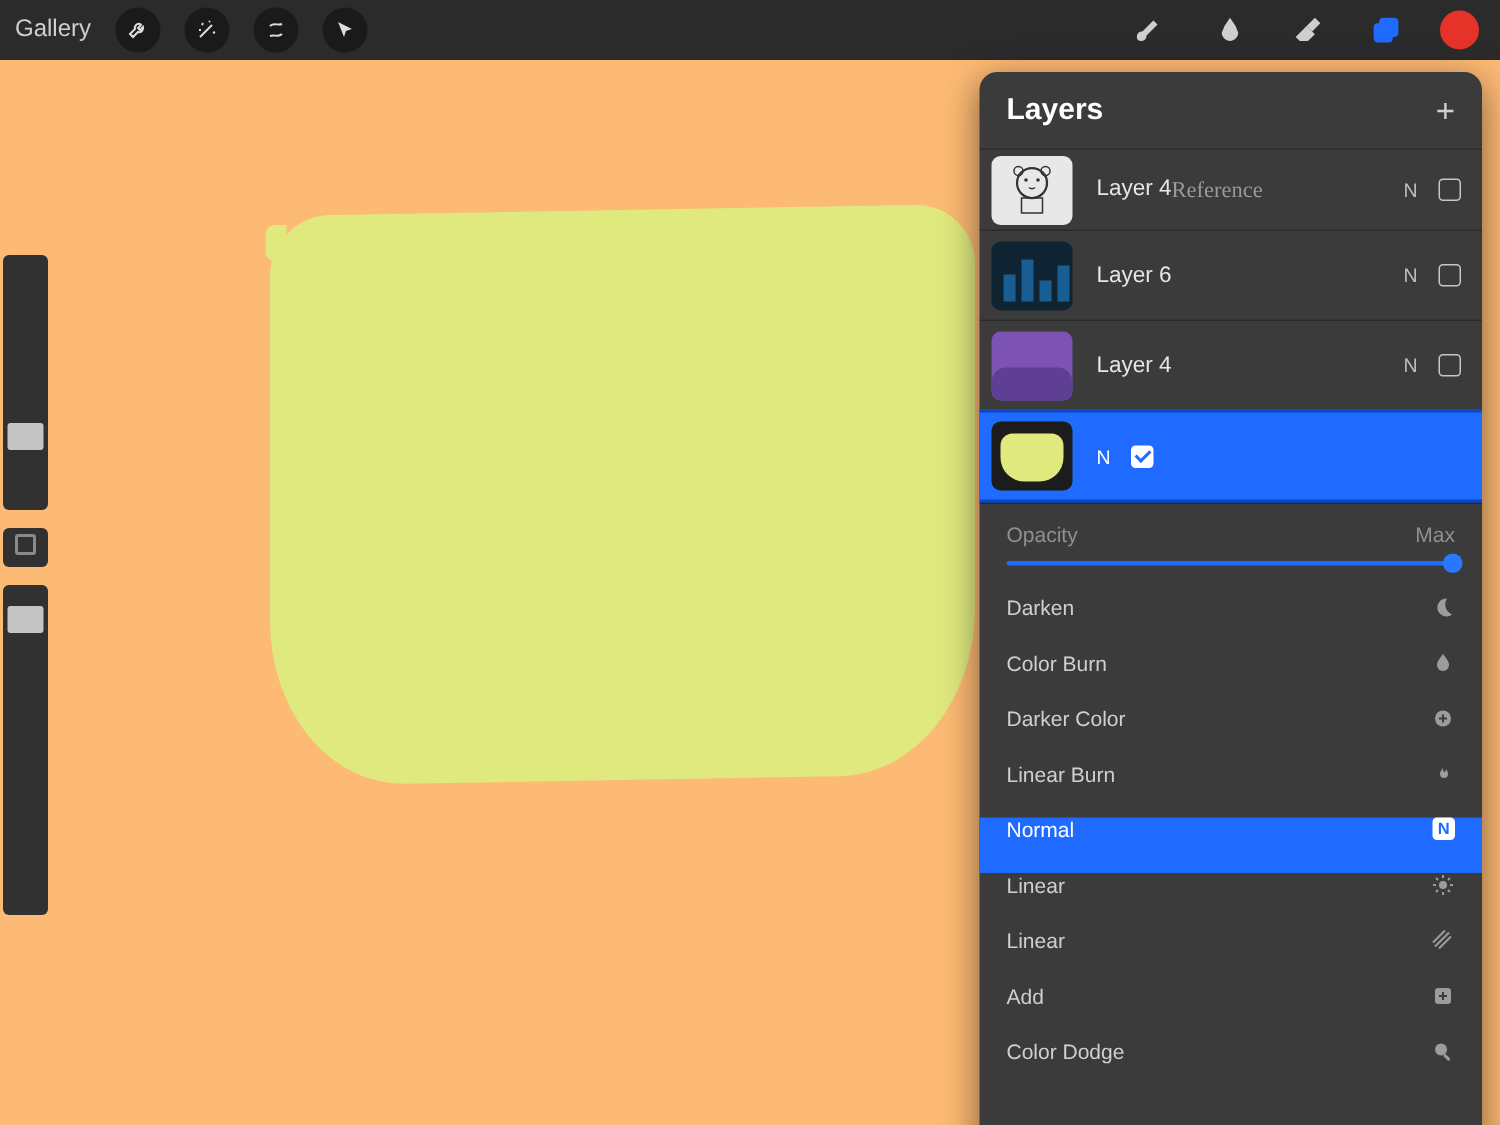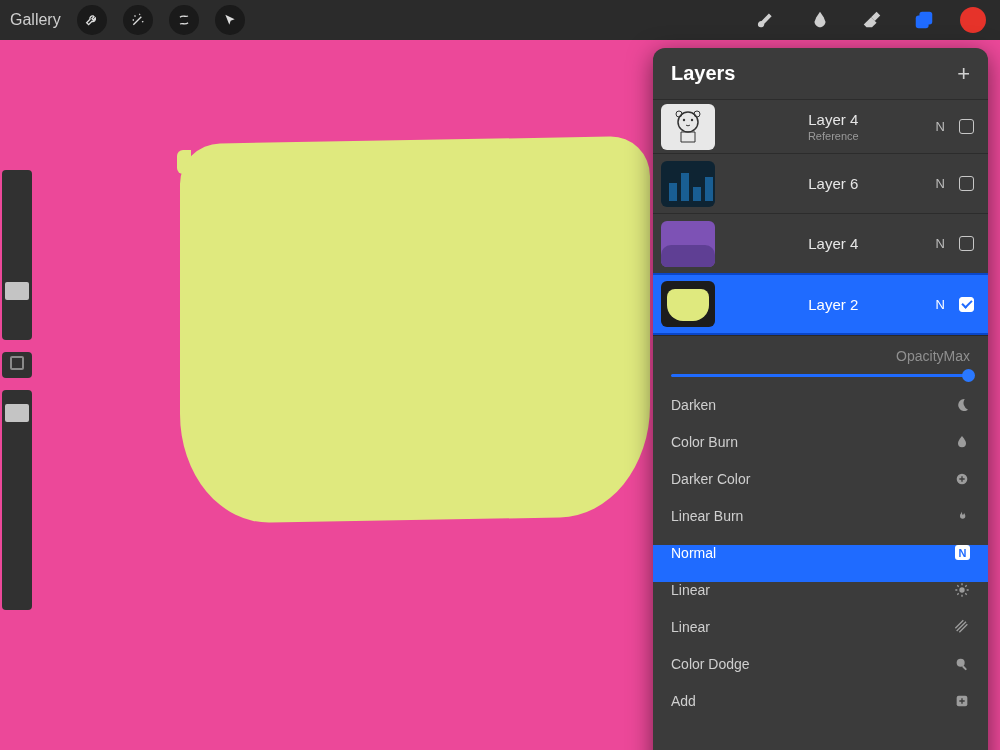--- a/index.html
+++ b/index.html
@@ -1,17 +1,17 @@
 <!DOCTYPE html>
 <html><head>
 <meta charset="utf-8">
 <style>
   * { box-sizing: border-box; margin: 0; padding: 0; }
   html, body { width: 1000px; height: 750px; overflow: hidden; font-family: -apple-system, Helvetica, Arial, sans-serif; background: #fff; }
-  .app { position: relative; width: 1000px; height: 750px; background: #ec4899; }
+  .app { position: relative; width: 1000px; height: 750px; background: #fdba74; }
 
   
   .toolbar {
     position: absolute; top: 0; left: 0; right: 0; height: 40px;
     background: #2b2b2b; display: flex; align-items: center; padding: 0 8px;
   }
   .gallery { color: #cfcfcf; font-size: 16px; padding: 0 8px 0 2px; cursor: pointer; }
   .tool-btn {
     width: 30px; height: 30px; border-radius: 50%;
     background: #1a1a1a; margin: 0 8px; display: flex; align-items: center; justify-content: center;
@@ -65,43 +65,43 @@
     display:flex; align-items:center; height:60px; padding:0 14px 0 8px;
     border-top:1px solid rgba(0,0,0,0.25);
   }
   .layer-row.short{height:54px;}
   .layer-row.selected { background:#1f6bff; border:2px solid #0a46c9; border-left:none;border-right:none; height:62px;}
   .thumb {
     width:54px; height:46px; border-radius:6px; background:#222; margin-right:16px;
     position:relative; overflow:hidden; flex-shrink:0;
   }
   .layer-name { font-size:15px; color:#e6e6e6; flex:0 0 auto;}
-  .layer-sub { font-size:11px; color:#9a9a9a; margin-top:2px;}
-  .layer-text{display:flex;flex-direction:column;flex:1;align-items:center;}
+  .layer-sub { font-size:15px; color:#9a9a9a; margin-top:2px;font-family:Liberation Serif, serif;}
+  .layer-text{display:flex;flex-direction:row;flex:1;}
   .layer-row.selected .layer-name{color:#fff;}
   .blend-letter { font-size:13px; color:#bdbdbd; margin-right:14px;}
   .layer-row.selected .blend-letter{color:#fff;}
   .vis-box { width:15px; height:15px; border:1.5px solid #c7c7c7; border-radius:3px; display:flex;align-items:center;justify-content:center;}
   .layer-row.selected .vis-box{background:#fff;border-color:#fff;}
   .vis-box.checked::after{content:"";width:8px;height:4px;border:2px solid #1f6bff;border-top:none;border-right:none;transform:rotate(-45deg);margin-top:-2px;}
 
   
   .th-bear svg{position:absolute;top:4px;left:10px;}
   .th-bear{background:#e8e8e8;}
   .th-bars{background:#0e2433;}
   .th-bars .b{position:absolute;bottom:6px;width:8px;background:#195e93;}
   .th-bars .b1{left:8px;height:18px;} .th-bars .b2{left:20px;height:28px;} .th-bars .b3{left:32px;height:14px;} .th-bars .b4{left:44px;height:24px;}
   .th-wave{background:#7d52b5;}
   .th-wave::after{content:"";position:absolute;bottom:0;left:0;right:0;height:22px;background:#5f3f94;border-radius:10px 10px 0 0;}
   .th-blob{background:#1c1c1c;}
   .th-blob::after{content:"";position:absolute;top:8px;left:6px;width:42px;height:32px;background:#dfe97e;border-radius:8px 8px 16px 16px;}
 
   
   .opacity-sec{padding:12px 18px 6px 18px;border-top:1px solid rgba(0,0,0,0.3);}
-  .opacity-head{display:flex;justify-content:flex-end;font-size:14px;color:#8f8f8f;margin-bottom:10px;}
+  .opacity-head{display:flex;justify-content:space-between;font-size:14px;color:#8f8f8f;margin-bottom:10px;}
   .op-track{position:relative;height:3px;background:#1f6bff;border-radius:2px;}
   .op-thumb{position:absolute;right:-5px;top:-5px;width:13px;height:13px;border-radius:50%;background:#2a78ff;}
 
   
   .blend-row{display:flex;justify-content:space-between;height:37px;padding:0 18px;font-size:14px;color:#cfcfcf;}
   .blend-row.selected{background:#1f6bff;color:#fff;}
   .blend-row .b-icon{width:16px;height:16px;opacity:.75;}
   .blend-row.selected .n-badge{width:15px;height:15px;background:#fff;color:#1f6bff;border-radius:3px;font-size:11px;font-weight:700;display:flex;align-items:center;justify-content:center;}
   .spacer-sm{height:14px;}
 </style>
@@ -217,23 +217,20 @@
       <div class="thumb th-wave"></div>
       <div class="layer-text">
           <div class="layer-name">Layer 4</div>
         </div>
       <div class="blend-letter">N</div>
       <div class="vis-box"></div>
     </div>
 
     <div class="layer-row selected">
       <div class="thumb th-blob"></div>
-      <div class="layer-text">
-          <div class="layer-name">Layer 2</div>
-        </div>
       <div class="blend-letter">N</div>
       <div class="vis-box checked"></div>
     </div>
 
     <div class="opacity-sec">
       <div class="opacity-head">
         <span>Opacity</span>
         <span>Max</span>
       </div>
       <div class="op-track">
@@ -282,28 +279,28 @@
     </div>
     <div class="blend-row">
       <span>Linear</span>
       <svg class="b-icon" viewBox="0 0 24 24">
           <g stroke="#bdbdbd" stroke-width="2">
             <path d="M4 18L18 4M8 20L20 8M2 14L14 2"></path>
           </g>
         </svg>
     </div>
     <div class="blend-row">
+      <span>Add</span>
+      <svg class="b-icon" viewBox="0 0 24 24">
+          <rect x="4" y="4" width="16" height="16" rx="3" fill="#bdbdbd"></rect>
+          <path d="M12 8v8M8 12h8" stroke="#3b3b3b" stroke-width="2"></path>
+        </svg>
+    </div>
+    <div class="blend-row">
       <span>Color Dodge</span>
       <svg class="b-icon" viewBox="0 0 24 24">
           <circle cx="10" cy="10" r="6" fill="#bdbdbd"></circle>
           <rect x="14" y="14" width="8" height="3" rx="1.5" transform="rotate(45 14 14)" fill="#bdbdbd"></rect>
         </svg>
     </div>
-    <div class="blend-row">
-      <span>Add</span>
-      <svg class="b-icon" viewBox="0 0 24 24">
-          <rect x="4" y="4" width="16" height="16" rx="3" fill="#bdbdbd"></rect>
-          <path d="M12 8v8M8 12h8" stroke="#3b3b3b" stroke-width="2"></path>
-        </svg>
-    </div>
   </div>
 
 </div>
 
 </body></html>

